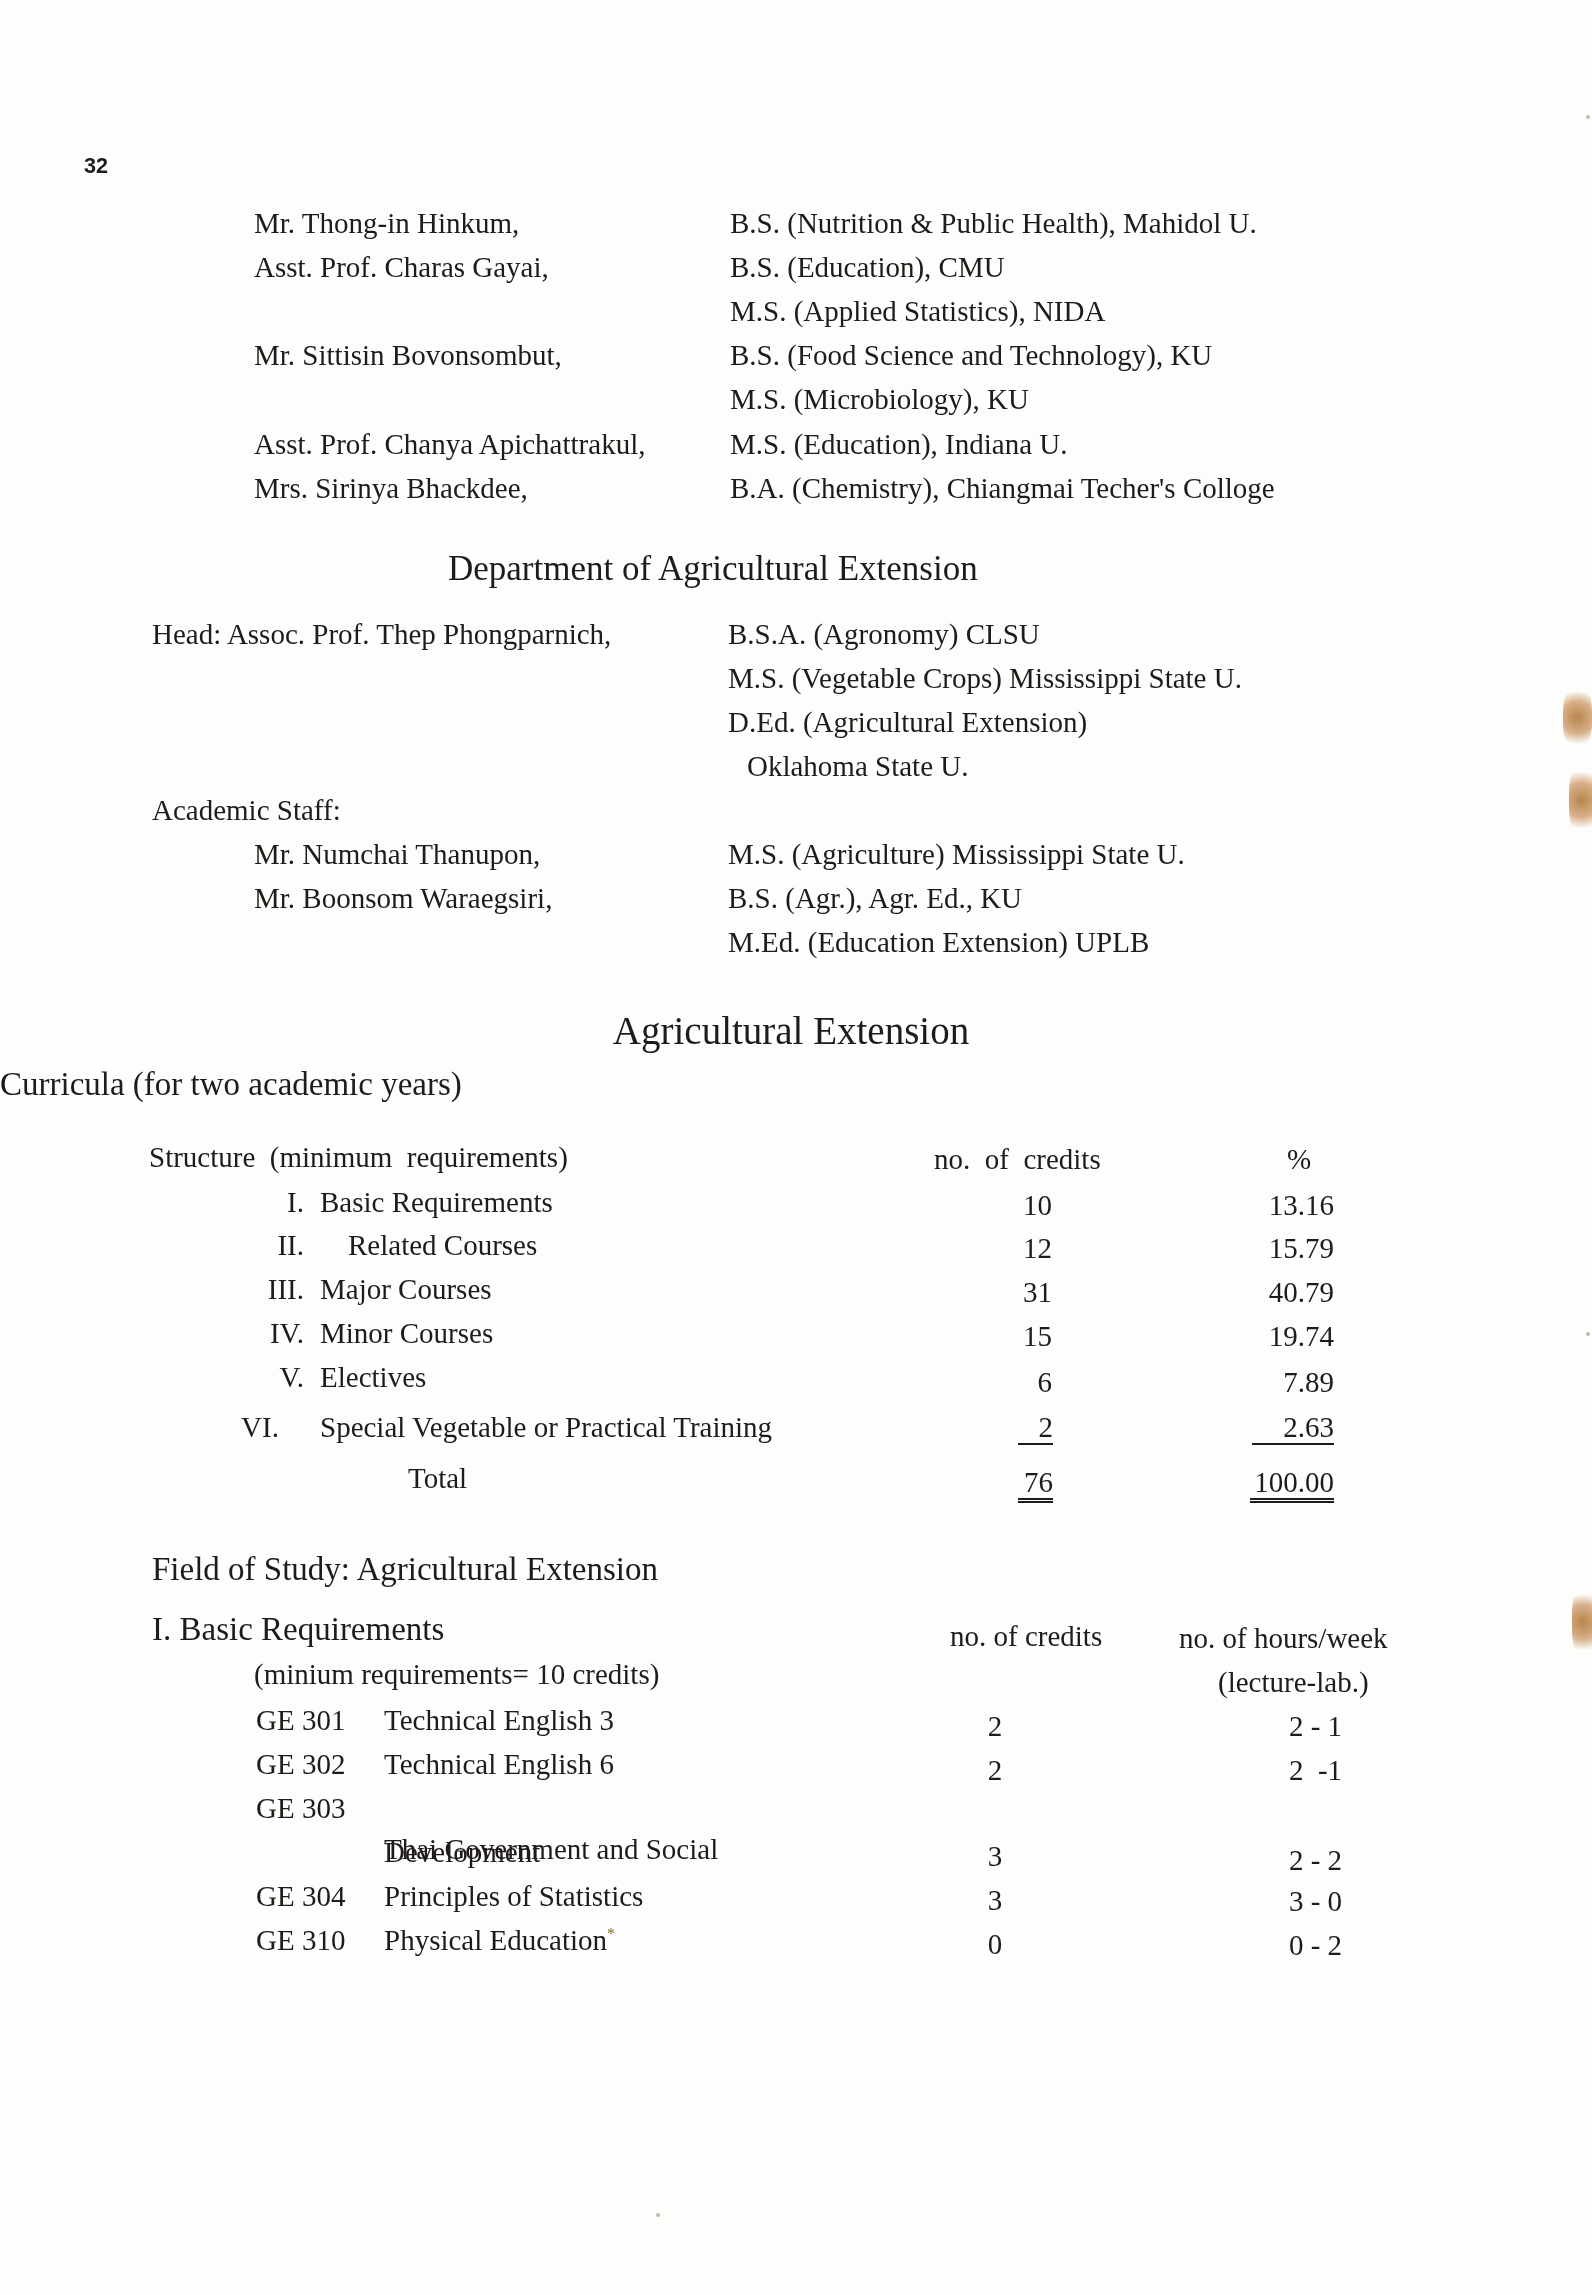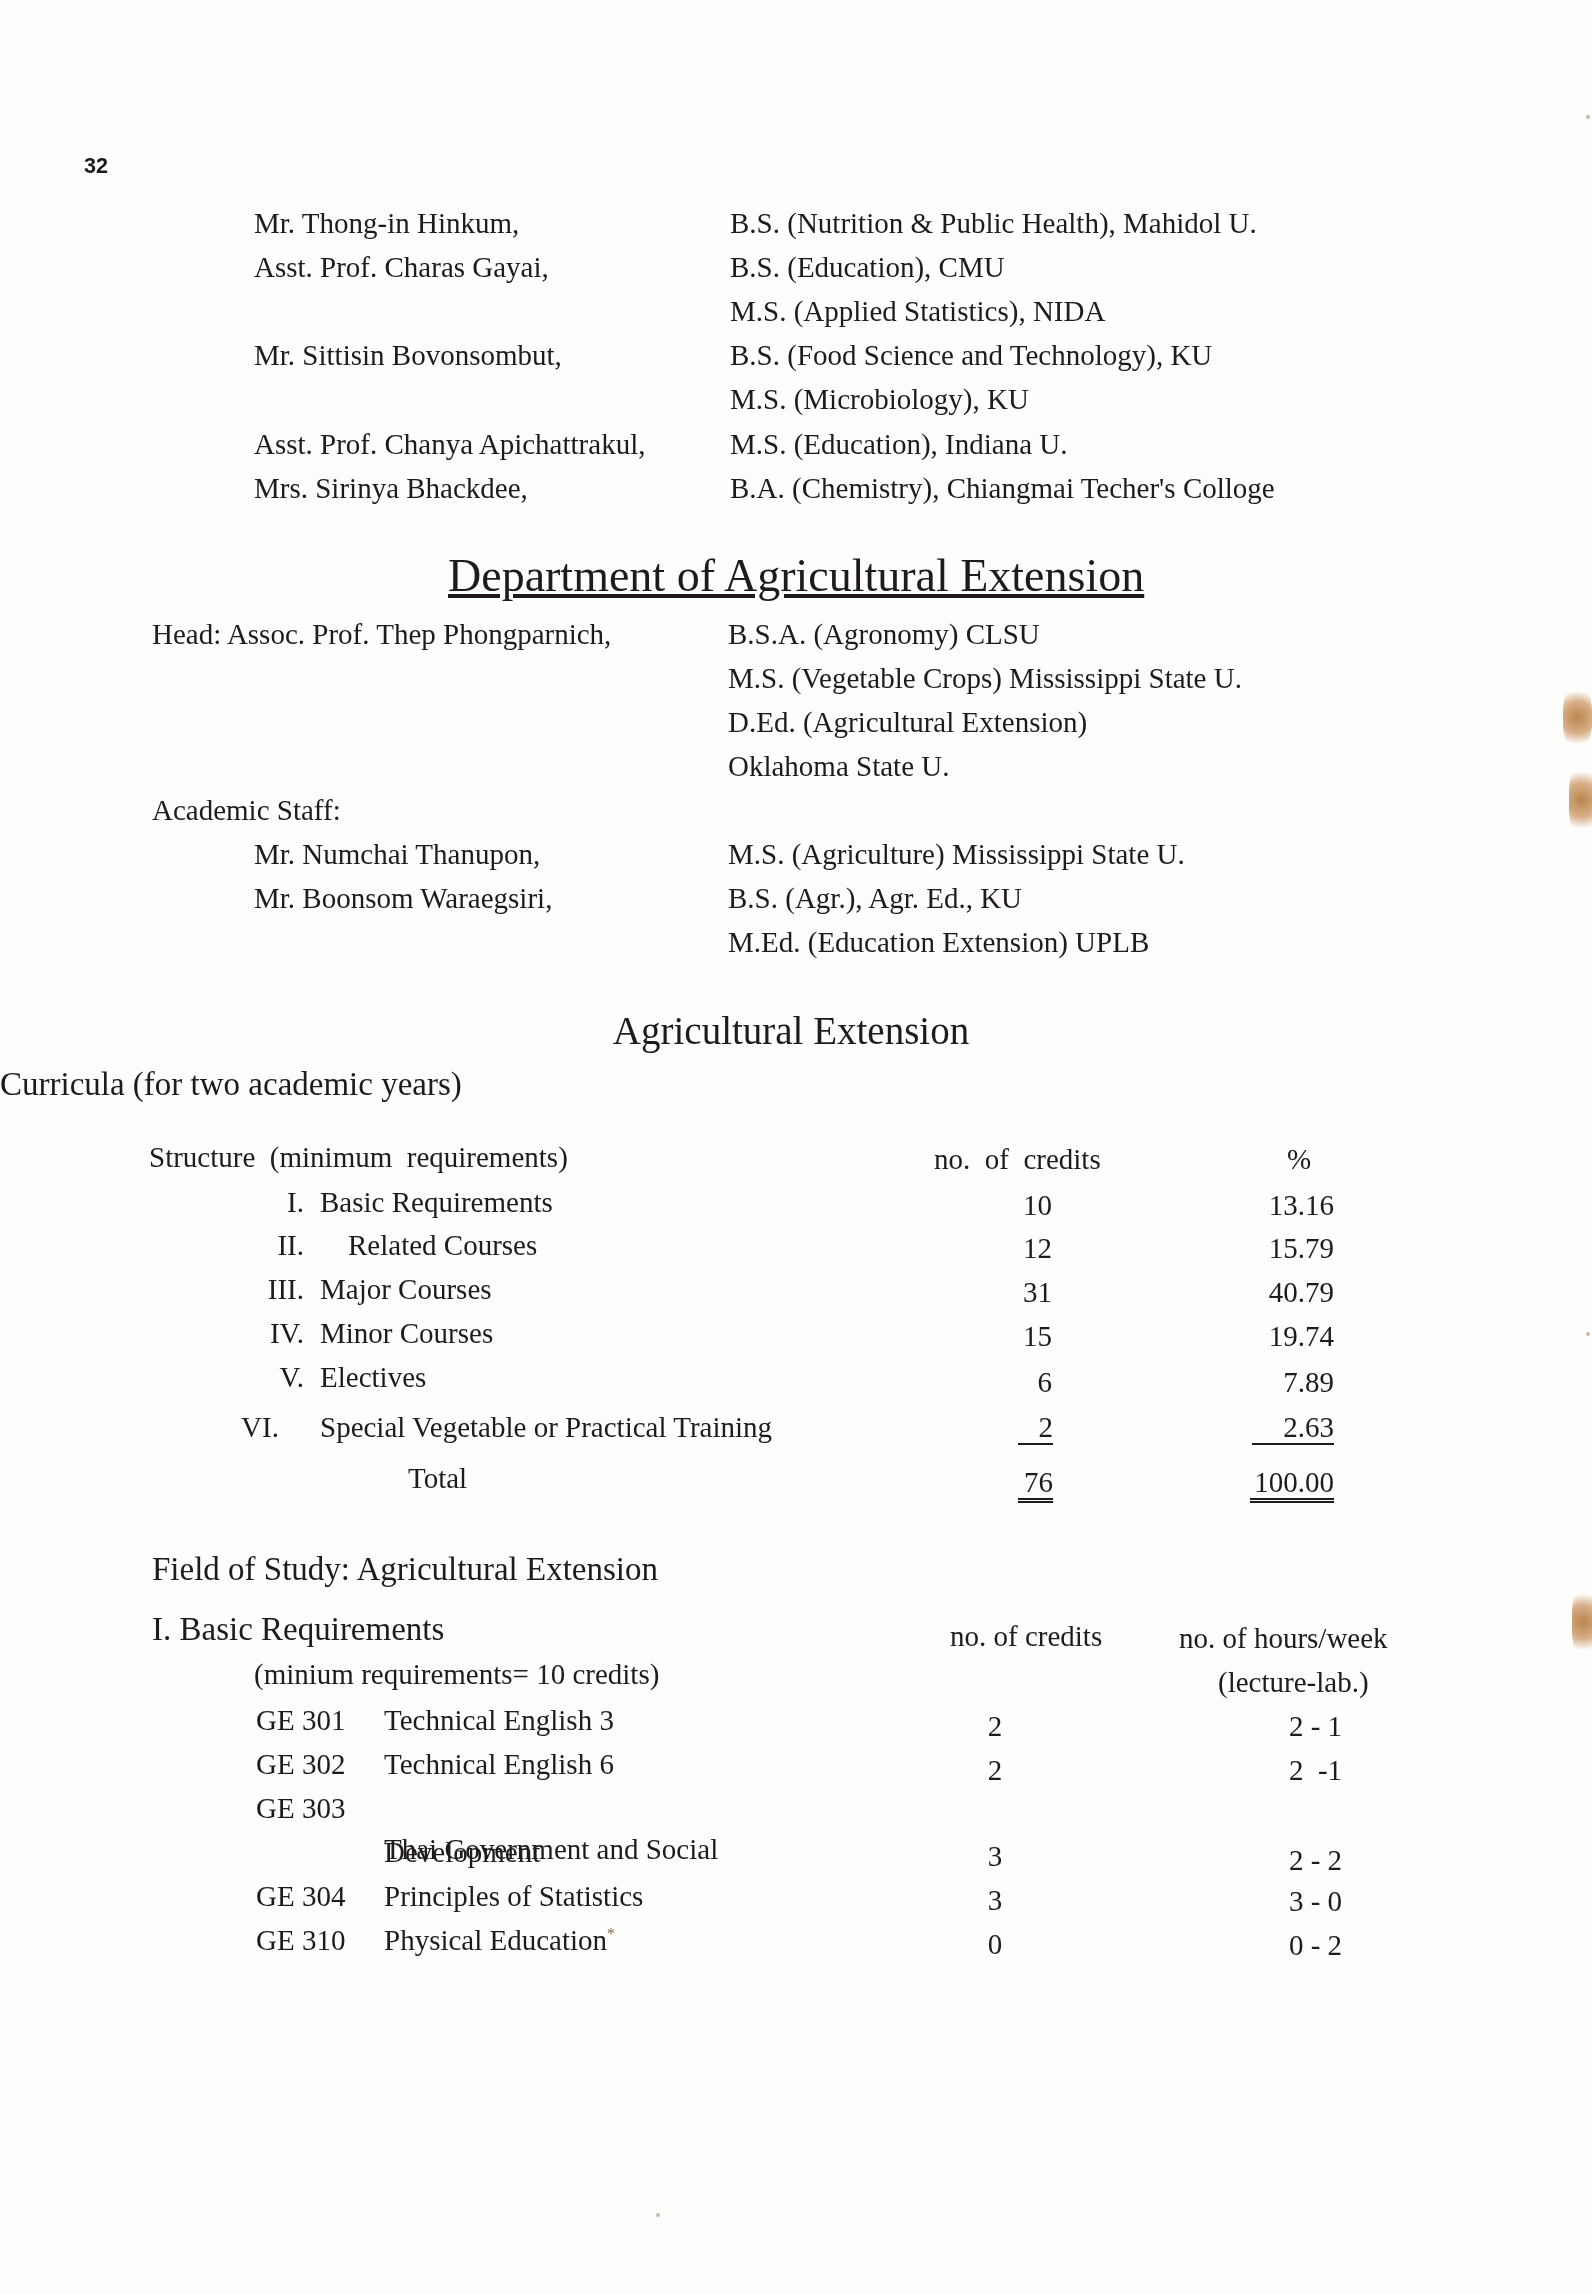--- a/index.html
+++ b/index.html
@@ -1,21 +1,21 @@
 <!DOCTYPE html>
 <html style="font-size:11.5px"><head>
 <meta charset="utf-8">
 <style>
   html, body { margin: 0; padding: 0; background: #fdfdfb; }
   body { width: 1593px; height: 2295px; position: relative; overflow: hidden;
          font-family: "Liberation Serif", "DejaVu Serif", serif; color: #1f1b1a; }
   .abs { position: absolute; white-space: nowrap; }
   .t { font-size: 29px; line-height: 1; }
   .page-num { font-family: "Liberation Sans", "DejaVu Sans", sans-serif; font-weight: bold; font-size: 21.6px; left: 84px; top: 153px; }
-  .h1 { font-size: 46px; text-decoration: underline; }
+  .h1 { font-size: 35px; }
   .h2 { font-size: 39px; }
   .h3 { font-size: 33px; }
   .right { text-align: right; }
   .center { text-align: center; }
   .ul1 { border-bottom: 2.2px solid #1f1b1a; padding-bottom: 1.4px; }
   .ul2 { border-bottom: 5px double #1f1b1a; padding-bottom: 1.4px; }
   .stain { position: absolute; border-radius: 40%; background: radial-gradient(circle, #b9854a 0%, #d8b08a 45%, rgba(230,210,190,0) 75%); }
   .dot { position: absolute; width: 4.3px; height: 4.3px; border-radius: 50%; background: #c9b9a8; }
 </style>
 </head>
@@ -42,21 +42,21 @@
   <div class="abs t" style="left:730px; top:474px;">B.A. (Chemistry), Chiangmai Techer's Colloge</div>
 </div>
 
 <div class="abs h1" style="left:448px; top:549px;">Department of Agricultural Extension</div>
 
 <div>
   <div class="abs t" style="left:152px; top:620px;">Head: Assoc. Prof. Thep Phongparnich,</div>
   <div class="abs t" style="left:728px; top:620px;">B.S.A. (Agronomy) CLSU</div>
   <div class="abs t" style="left:728px; top:664px;">M.S. (Vegetable Crops) Mississippi State U.</div>
   <div class="abs t" style="left:728px; top:708px;">D.Ed. (Agricultural Extension)</div>
-  <div class="abs t" style="left:728px; top:752px;text-align:center;">Oklahoma State U.</div>
+  <div class="abs t" style="left:747px; top:752px;text-align:center;">Oklahoma State U.</div>
 </div>
 
 <div>
   <div class="abs t" style="left:152px; top:796px;">Academic Staff:</div>
   <div class="abs t" style="left:254px; top:840px;">Mr. Numchai Thanupon,</div>
   <div class="abs t" style="left:728px; top:840px;">M.S. (Agriculture) Mississippi State U.</div>
   <div class="abs t" style="left:254px; top:884px;">Mr. Boonsom Waraegsiri,</div>
   <div class="abs t" style="left:728px; top:884px;">B.S. (Agr.), Agr. Ed., KU</div>
   <div class="abs t" style="left:728px; top:928px;">M.Ed. (Education Extension) UPLB</div>
 </div>

